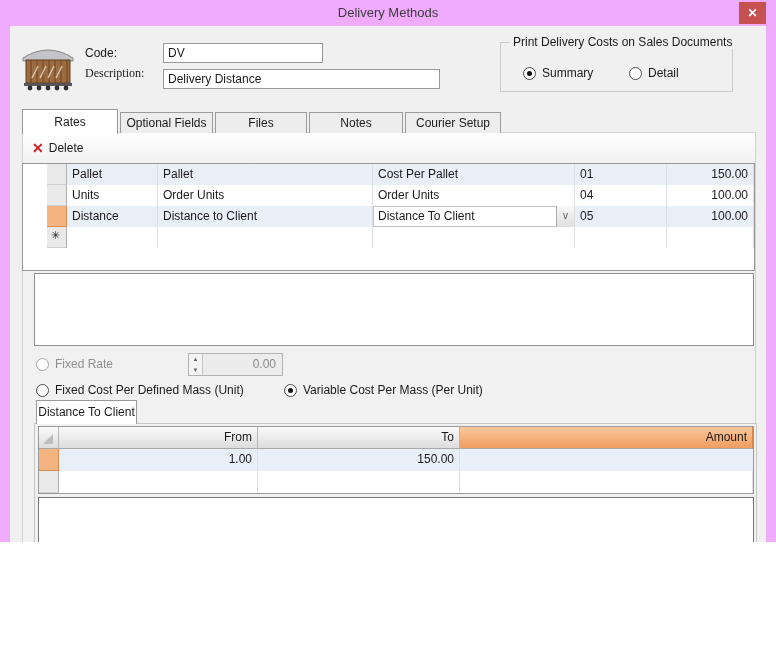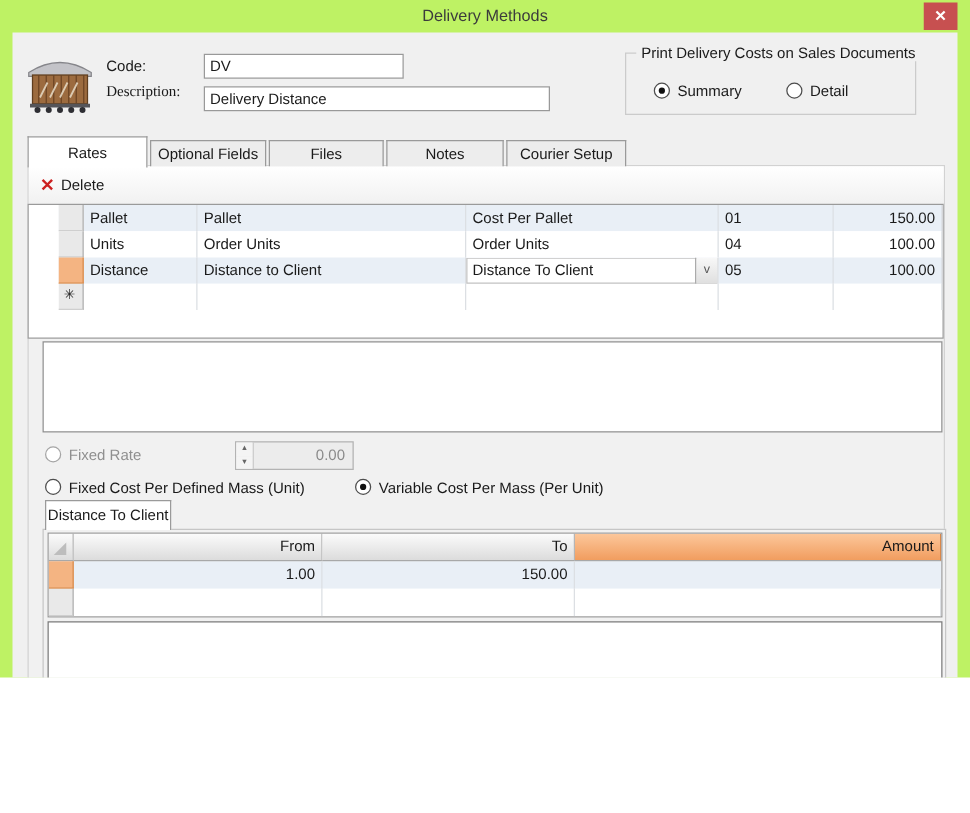--- a/index.html
+++ b/index.html
@@ -1,19 +1,19 @@
 <!DOCTYPE html>
 <html><head>
 <meta charset="utf-8">
 <style>
   * { margin:0; padding:0; box-sizing:border-box; }
   html,body { font-family:"Liberation Sans", sans-serif; }
   .window {
     position:relative; width:776px; height:542px;
-    background:#bef264; overflow:hidden;
+    background:#f0abfc; overflow:hidden;
   }
   .titlebar { position:absolute; left:0; top:0; width:776px; height:26px; }
   .title {
     position:absolute; left:0; right:0; top:0; height:26px; line-height:26px;
     text-align:center; font-size:13px; color:#3c3c3c;
   }
   .close-btn {
     position:absolute; right:10px; top:2px; width:27px; height:22px;
     background:#c75050; color:#fff; font-size:12px; font-weight:bold;
     text-align:center; line-height:22px; cursor:pointer;
@@ -34,21 +34,21 @@
   .txt-code { left:153px; top:17px; width:160px; }
   .txt-desc { left:153px; top:43px; width:277px; }
   .groupbox {
     position:absolute; left:490px; top:16px; width:233px; height:50px;
     border:1px solid #cbcbcb;
   }
   .groupbox-title {
     position:absolute; left:8px; top:-8px; background:#f0f0f0; padding:0 4px;
     font-size:12px; white-space:nowrap;
   }
-  .radio-item { position:absolute; display:flex; align-items:flex-start; gap:6px; height:14px; }
+  .radio-item { position:absolute; display:flex; align-items:flex-end; gap:6px; height:14px; }
   .radio {
     width:13px; height:13px; border-radius:50%; background:#fff;
     border:1px solid #4d4d4d; position:relative; flex:0 0 13px;
   }
   .radio.sel::after {
     content:""; position:absolute; left:3px; top:3px; width:5px; height:5px;
     border-radius:50%; background:#111;
   }
   .radio.dis { border-color:#a5a5a5; }
   .rlabel { line-height:14px; white-space:nowrap; }

